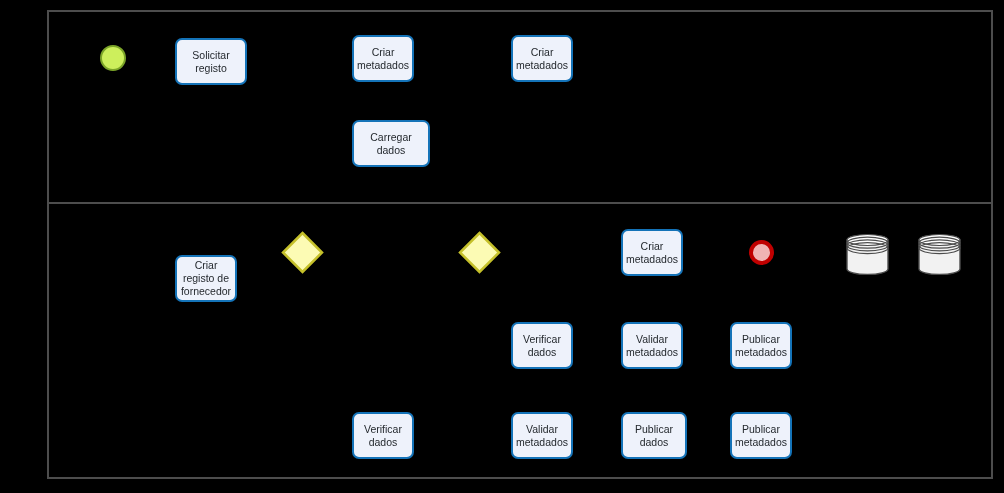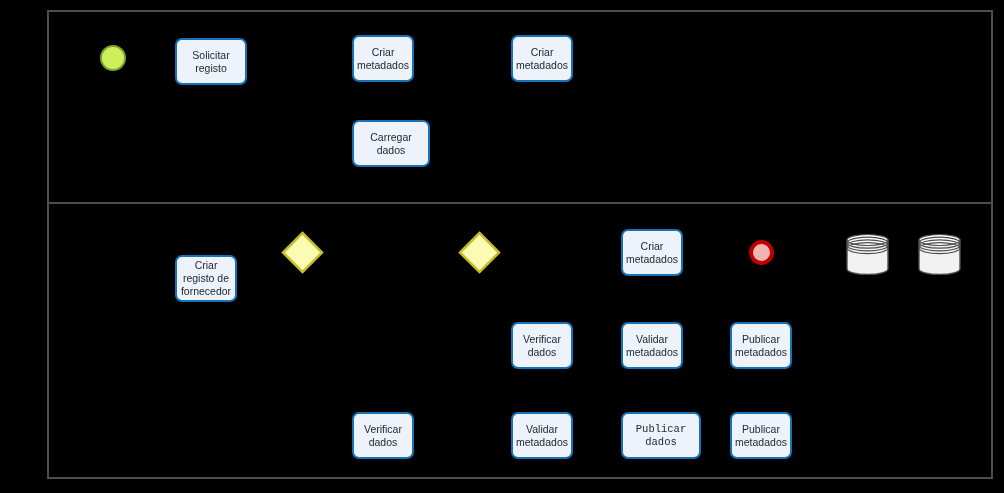--- a/index.html
+++ b/index.html
@@ -127,18 +127,18 @@
         </svg>
       </div>
       <div class="task" id="task-verificar-dados-1" style="left: 511px; top: 322px; width: 62px; height: 47px; background: rgb(238, 242, 251); border-color: rgb(20, 115, 184); color: rgb(36, 41, 46);"><span>Verificar dados</span></div>
       <div class="task" id="task-validar-metadados-1" style="left: 621px; top: 322px; width: 62px; height: 47px; background: rgb(238, 242, 251); border-color: rgb(20, 115, 184); color: rgb(36, 41, 46);"><span>Validar
 metadados</span></div>
       <div class="task" id="task-publicar-metadados-1" style="left: 730px; top: 322px; width: 62px; height: 47px; background: rgb(238, 242, 251); border-color: rgb(20, 115, 184); color: rgb(36, 41, 46);"><span>Publicar
 metadados</span></div>
       <div class="task" id="task-verificar-dados-2" style="left: 352px; top: 412px; width: 62px; height: 47px; background: rgb(238, 242, 251); border-color: rgb(20, 115, 184); color: rgb(36, 41, 46);"><span>Verificar dados</span></div>
       <div class="task" id="task-validar-metadados-2" style="left: 511px; top: 412px; width: 62px; height: 47px; background: rgb(238, 242, 251); border-color: rgb(20, 115, 184); color: rgb(36, 41, 46);"><span>Validar
 metadados</span></div>
-      <div class="task" id="task-publicar-dados" style="left: 621px; top: 412px; width: 80px; height: 47px; background: rgb(238, 242, 251); border-color: rgb(20, 115, 184); color: rgb(36, 41, 46); font-family: Liberation Mono, monospace;"><span>Publicar dados</span></div>
+      <div class="task" id="task-publicar-dados" style="left: 621px; top: 412px; width: 66px; height: 47px; background: rgb(238, 242, 251); border-color: rgb(20, 115, 184); color: rgb(36, 41, 46);"><span>Publicar dados</span></div>
       <div class="task" id="task-publicar-metadados-2" style="left: 730px; top: 412px; width: 62px; height: 47px; background: rgb(238, 242, 251); border-color: rgb(20, 115, 184); color: rgb(36, 41, 46);"><span>Publicar
 metadados</span></div>
     </div>
 
 </div>
 
 </body></html>

